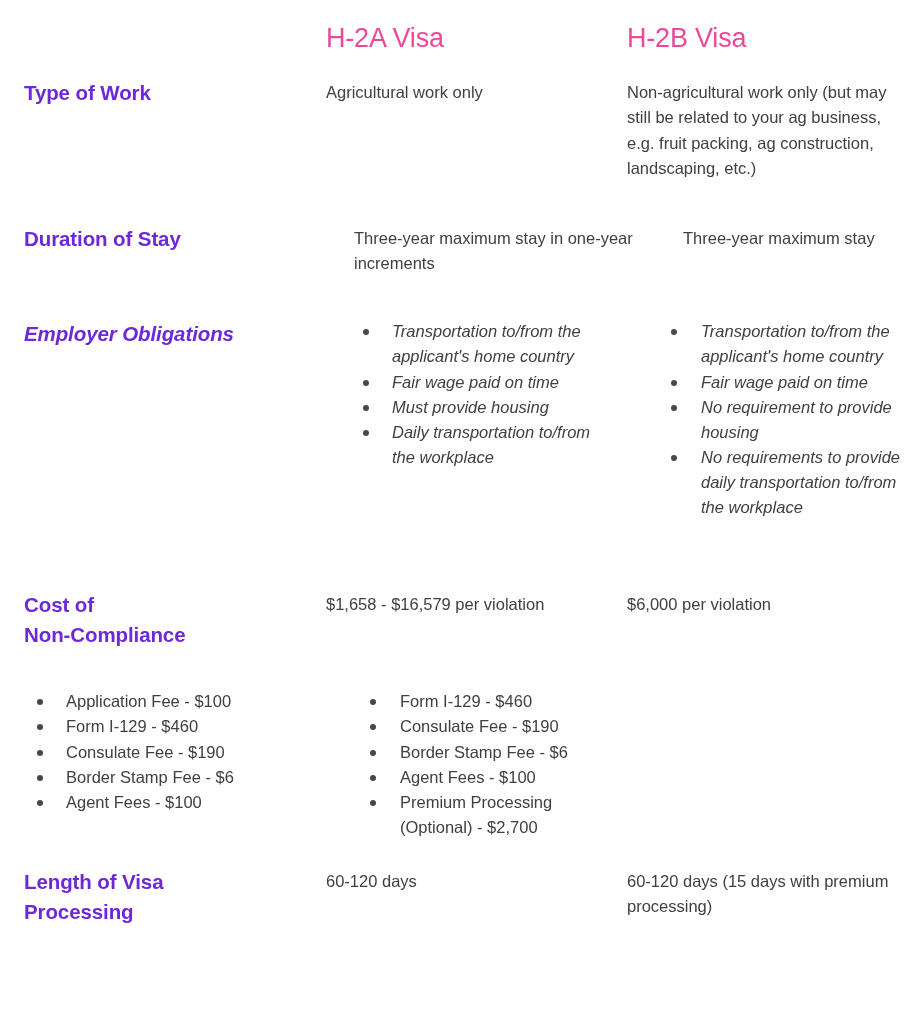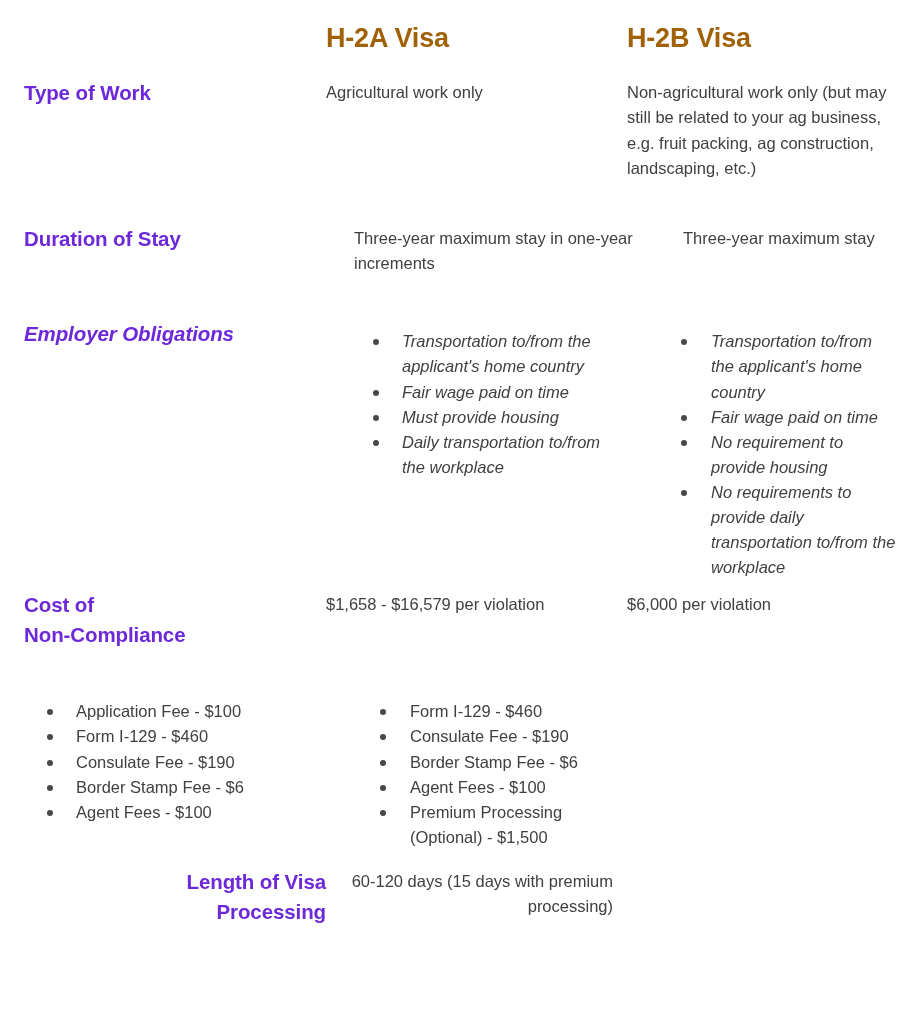--- a/index.html
+++ b/index.html
@@ -28,22 +28,22 @@
     align-items: start;
   }
 
   
   .header-row {
     padding-top: 22px;
     padding-bottom: 18px;
   }
   .col-header {
     font-size: 27px;
-    font-weight: bold;
-    color: #a16207;
+    font-weight: normal;
+    color: #ec4899;
     letter-spacing: -0.2px;
     line-height: 1.2;
   }
   .col-header.h2a { padding-left: 0px; }
   .col-header.h2b { padding-left: 0px; }
   .spacer-cell { }
 
   
   .body-row {
     padding-bottom: 0px;
@@ -67,21 +67,21 @@
     padding-top: 3px;
   }
   .cell.col-a { padding-left: 0px; padding-right: 16px; }
   .cell.col-b { padding-left: 0px; padding-right: 14px; }
 
   .cell p {
     margin: 0;
   }
 
   ul.bullets {
-    margin: 10px;
+    margin: 0;
     padding: 0;
     list-style: none;
   }
   ul.bullets li {
     position: relative;
     padding-left: 66px;
     margin-bottom: 0px;
     line-height: 1.52;
   }
   ul.bullets li::before {
@@ -96,21 +96,21 @@
   }
   .cell.col-b ul.bullets li { padding-left: 74px; }
   .cell.col-b ul.bullets li::before { left: 44px; }
 
   
   .r-type      { height: 148px; }
   .r-duration  { height: 93px; gap: 28px;  }
   .r-employer  { height: 272px; font-style: italic; }
   .r-cost-nc   { height: 97px;  }
   .r-cost-app  { height: 180px; }
-  .r-length    { height: 100px; text-align: right; }
+  .r-length    { height: 100px; }
 
   .r-type .row-label     { padding-top: 6px; }
   .r-duration .row-label { padding-top: 4px; }
   .r-employer .row-label { padding-top: 6px; }
   .r-cost-nc .row-label  { padding-top: 5px; }
   .r-cost-app .row-label { padding-top: 5px; }
   .r-length .row-label   { padding-top: 5px; }
 
   .r-type .cell      { padding-top: 8px; }
   .r-duration .cell  { padding-top: 6px; }
@@ -190,26 +190,29 @@
         <li>Border Stamp Fee - $6</li>
         <li>Agent Fees - $100</li>
       </ul>
     </div>
     <div class="cell col-b">
       <ul class="bullets">
         <li>Form I-129 - $460</li>
         <li>Consulate Fee - $190</li>
         <li>Border Stamp Fee - $6</li>
         <li>Agent Fees - $100</li>
-        <li>Premium Processing (Optional) - $1,500</li>
+        <li>Premium Processing (Optional) - $2,700</li>
       </ul>
     </div>
   </div>
 
   <div class="row body-row r-length">
     <div class="row-label">Length of Visa
 Processing</div>
+    <div class="cell col-a">
+      <p>60-120 days</p>
+    </div>
     <div class="cell col-b">
       <p>60-120 days (15 days with premium processing)</p>
     </div>
   </div>
 
 </div>
 
 </body></html>

